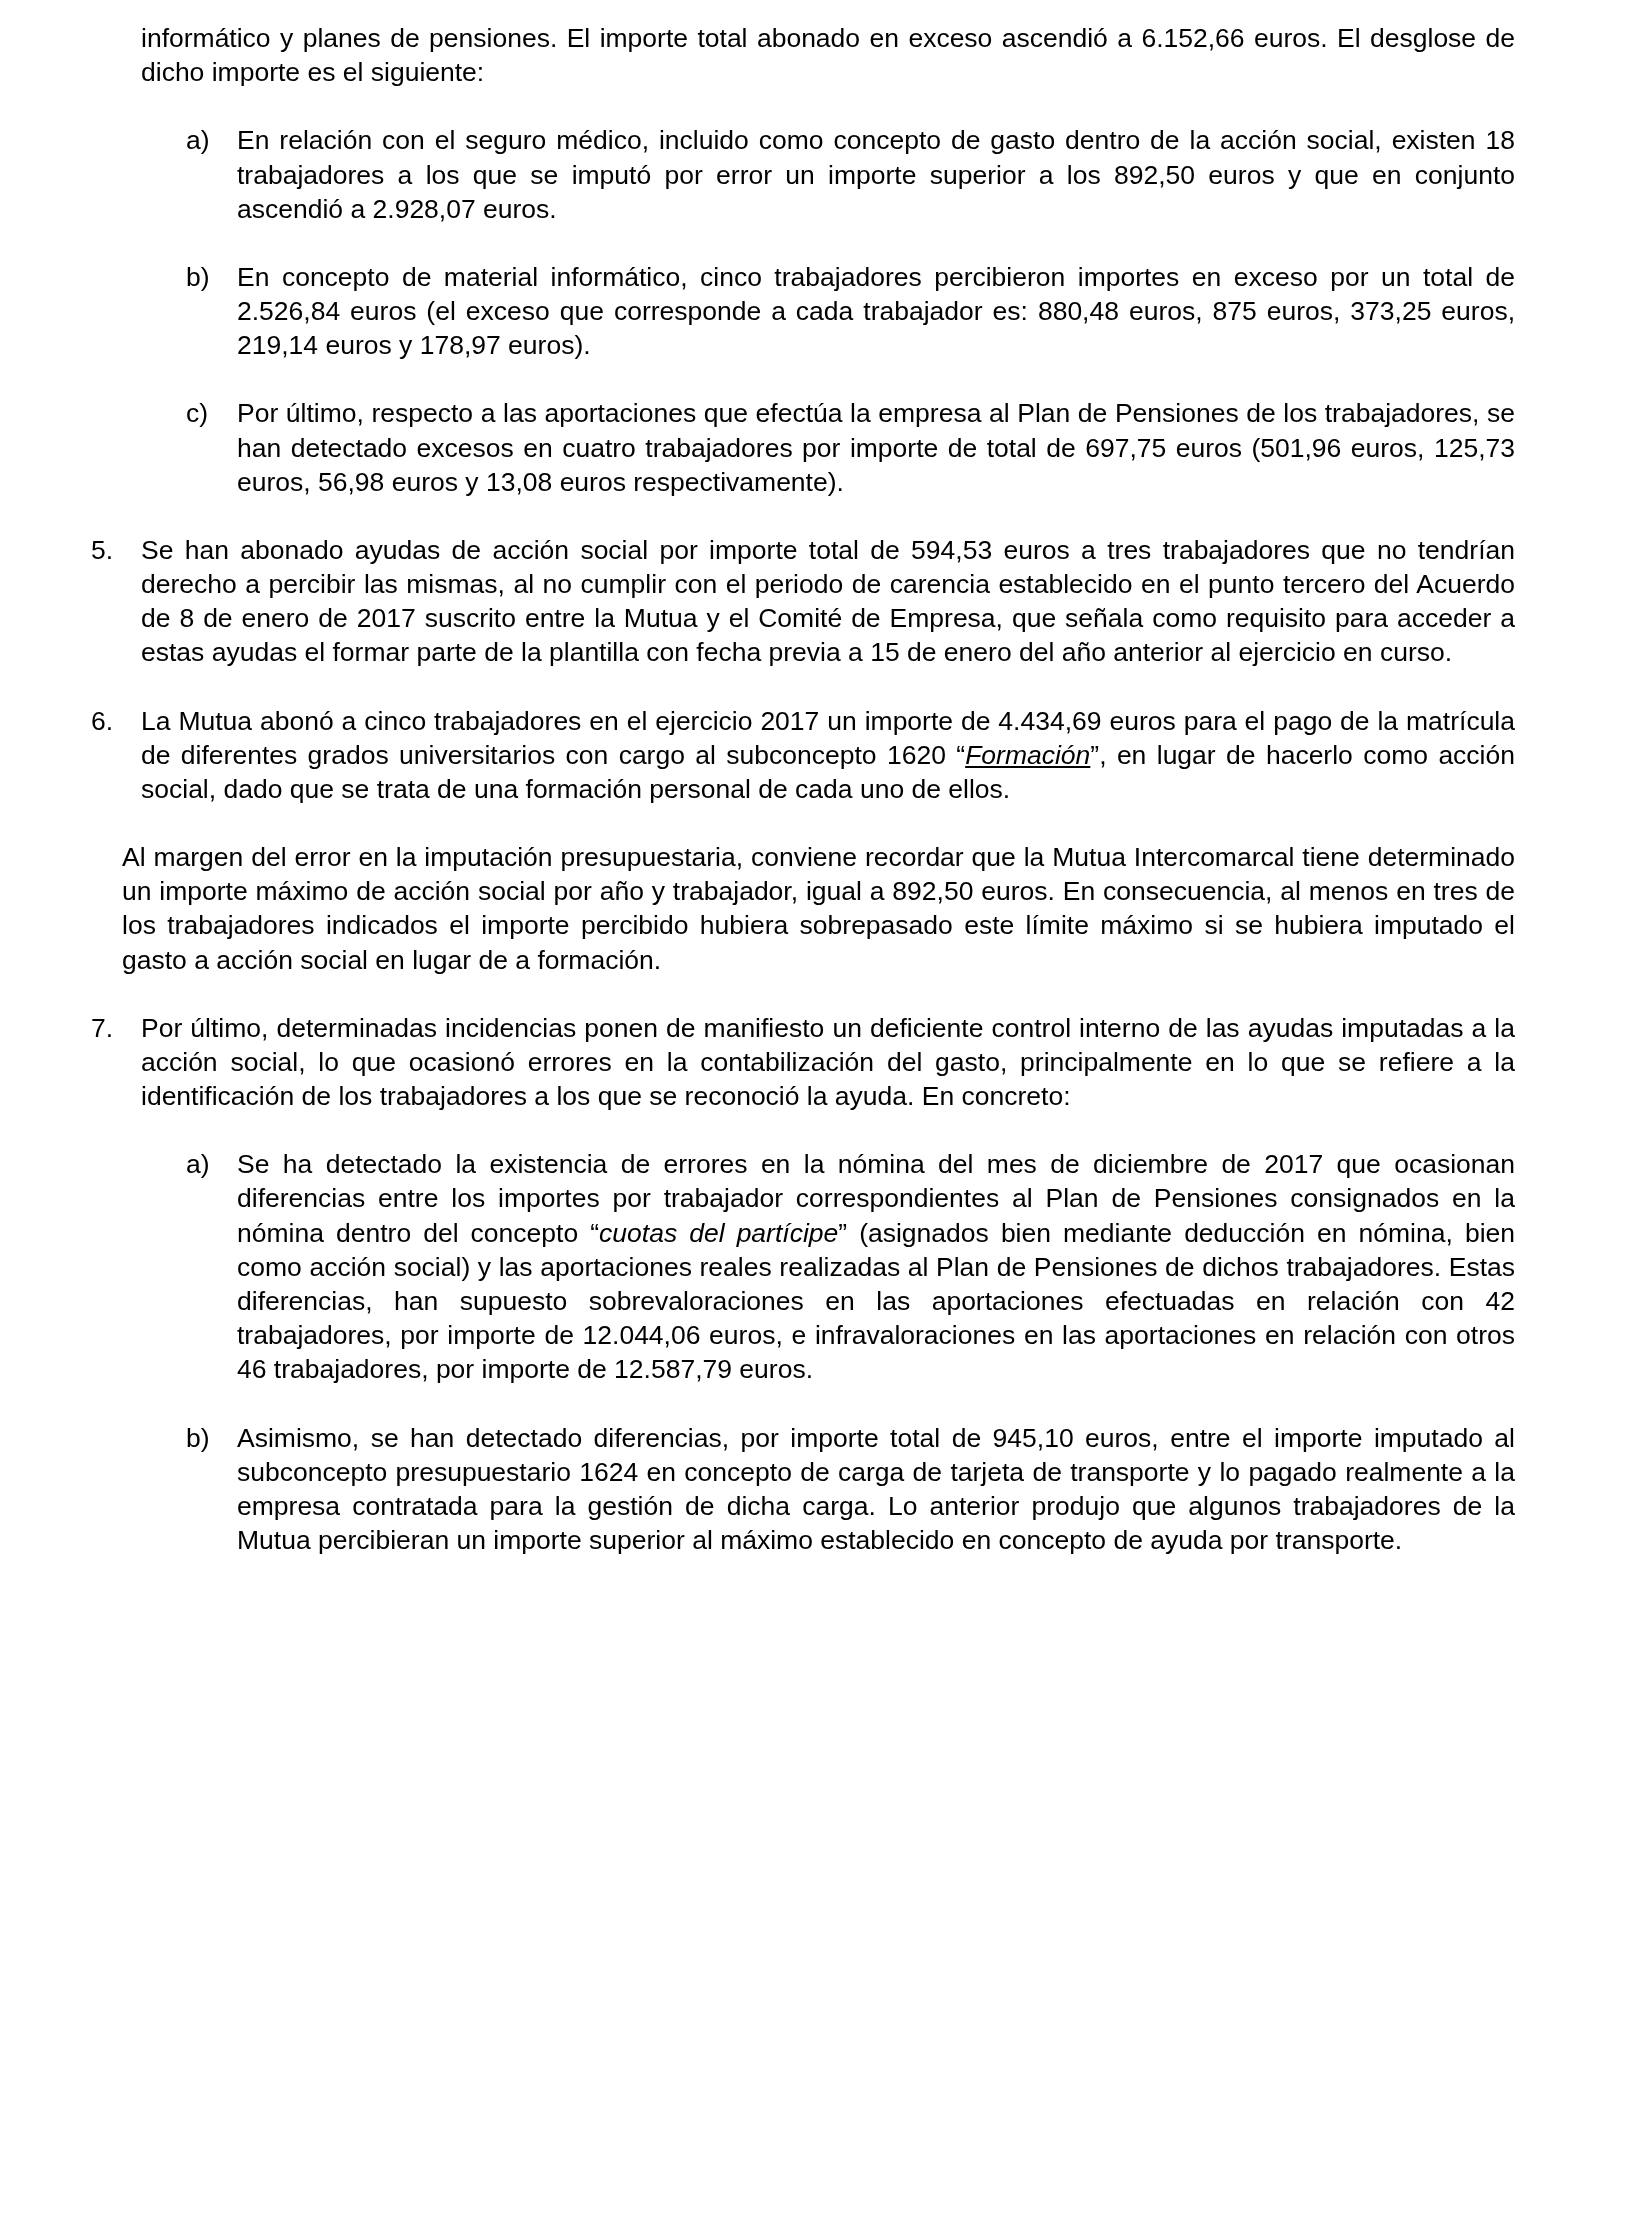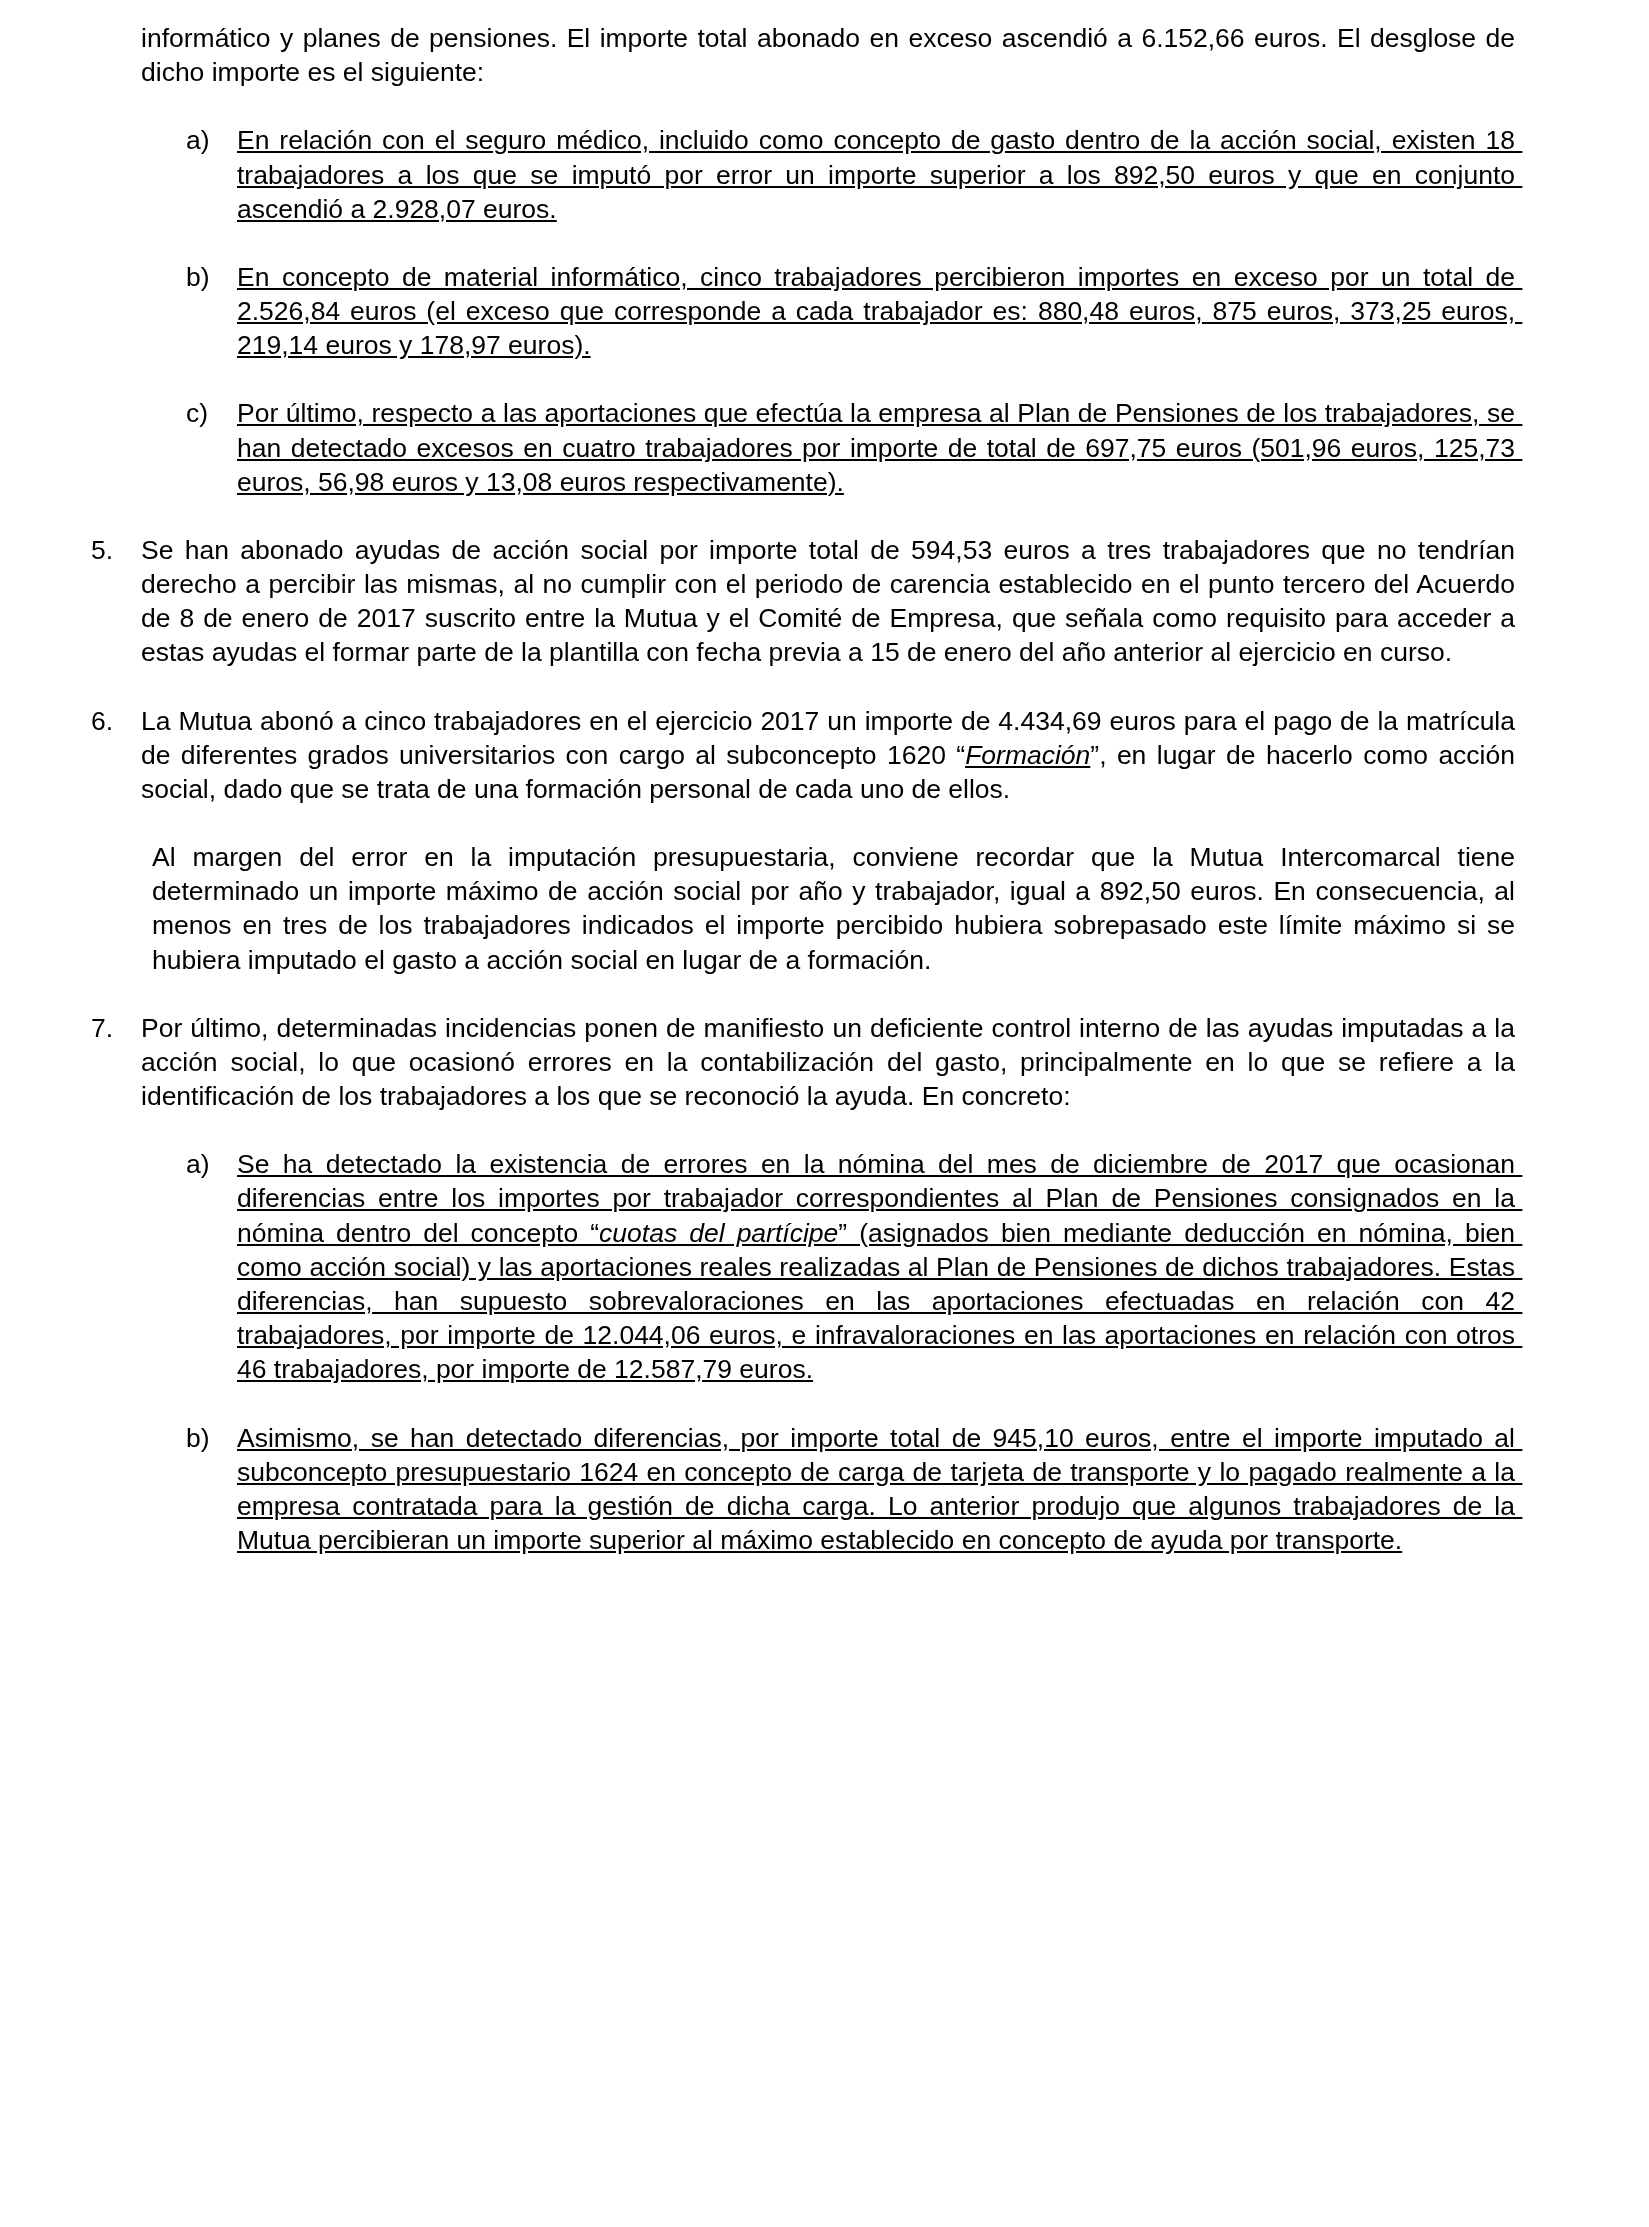--- a/index.html
+++ b/index.html
@@ -49,25 +49,24 @@
     align-items: flex-start;
     margin-left: 95px;
   }
   .block-lettered > .item-label {
     flex: 0 0 51px;
     text-align: left;
   }
   .block-lettered > .item-text {
     flex: 1 1 auto;
     text-align: justify;
-    text-decoration: underline;
   }
   
   .block-subpara {
-    margin-left: 61px;
+    margin-left: 31px;
   }
   .item-text span, .block-paragraph span, .block-subpara span {
     white-space: pre-wrap;
   }
 </style>
 </head>
 <body>
 
 <div class="page">
 

